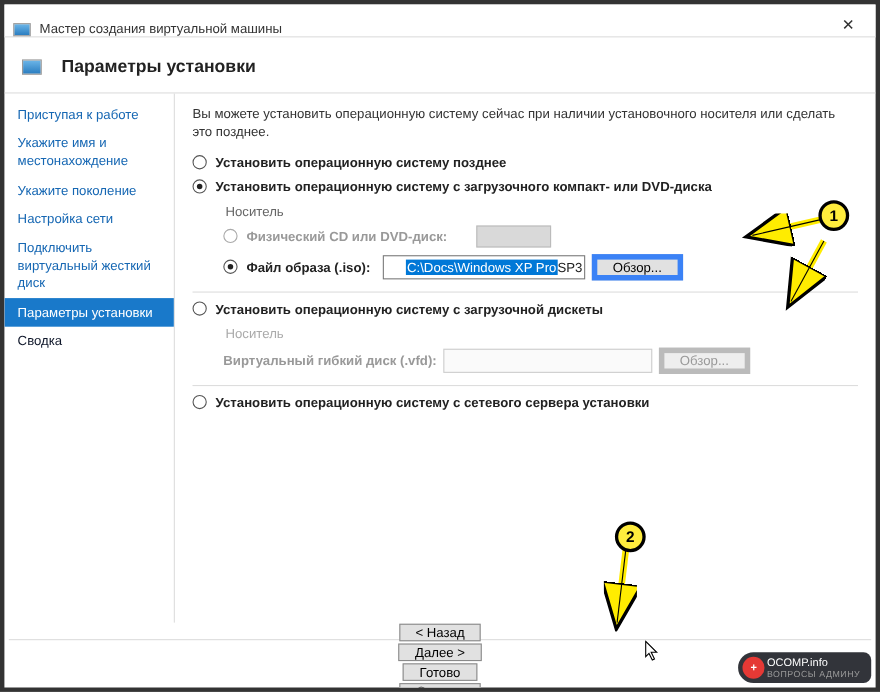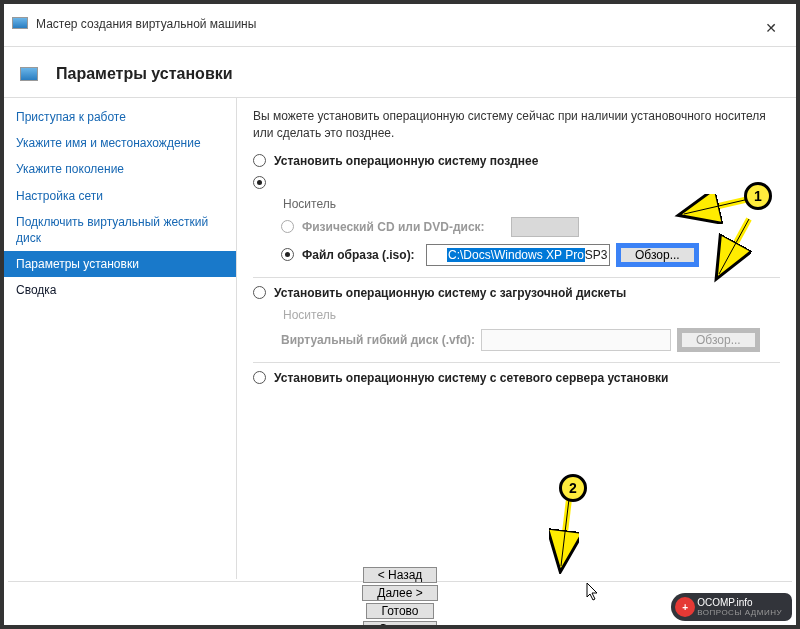--- a/index.html
+++ b/index.html
@@ -10,24 +10,23 @@
     width: 800px;
     height: 629px;
     position: relative;
     border: 4px solid #333;
     overflow: hidden;
   }
   .titlebar {
     height: 30px;
     border-bottom: 1px solid #ddd;
     display: flex;
-    align-items: flex-start;
+    align-items: flex-end;
     padding: 0 8px;
     background: #fff;
-    margin-top: 13px;
   }
   .titlebar .icon {
     width: 16px; height: 12px;
     background: linear-gradient(#6bb5e8,#2a7dc0);
     margin-right: 8px;
     border: 1px solid #999;
   }
   .titlebar .title { flex: 1; color: #333; }
   .titlebar .close {
     width: 34px; height: 22px;
@@ -46,21 +45,21 @@
     border: 1px solid #999;
   }
   .header .htitle { font-size: 16px; font-weight: 600; color: #222; }
   .divider { height:1px; background:#ddd; margin: 4px 0 0 0; }
 
   .body {
     display: flex;
     height: calc(100% - 30px - 62px - 48px);
   }
   .sidebar {
-    width: 233px;
+    width: 155px;
     border-right: 1px solid #ddd;
     padding: 6px 0;
   }
   .sidebar .item {
     padding: 5px 12px;
     color: #1667b3;
     cursor: pointer;
     line-height: 1.35;
   }
   .sidebar .item.active {
@@ -193,20 +192,21 @@
   <div class="content">
     <div class="desc">Вы можете установить операционную систему сейчас при наличии установочного носителя или сделать это позднее.</div>
 
     <div class="radio-row">
       <span class="radio"></span>
       <span class="row-label">Установить операционную систему позднее</span>
     </div>
 
     <div class="radio-row">
       <span class="radio checked"></span>
+      <span class="row-label">Установить операционную систему с загрузочного компакт- или DVD-диска</span>
     </div>
     <div class="fieldset">
       <div class="legend">Носитель</div>
       <div class="fieldrow">
         <span class="radio disabled"></span>
         <span class="row-label disabled" style="margin-right:20px;">Физический CD или DVD-диск:</span>
         <span class="greybox"></span>
       </div>
       <div class="fieldrow">
         <span class="radio checked"></span>

